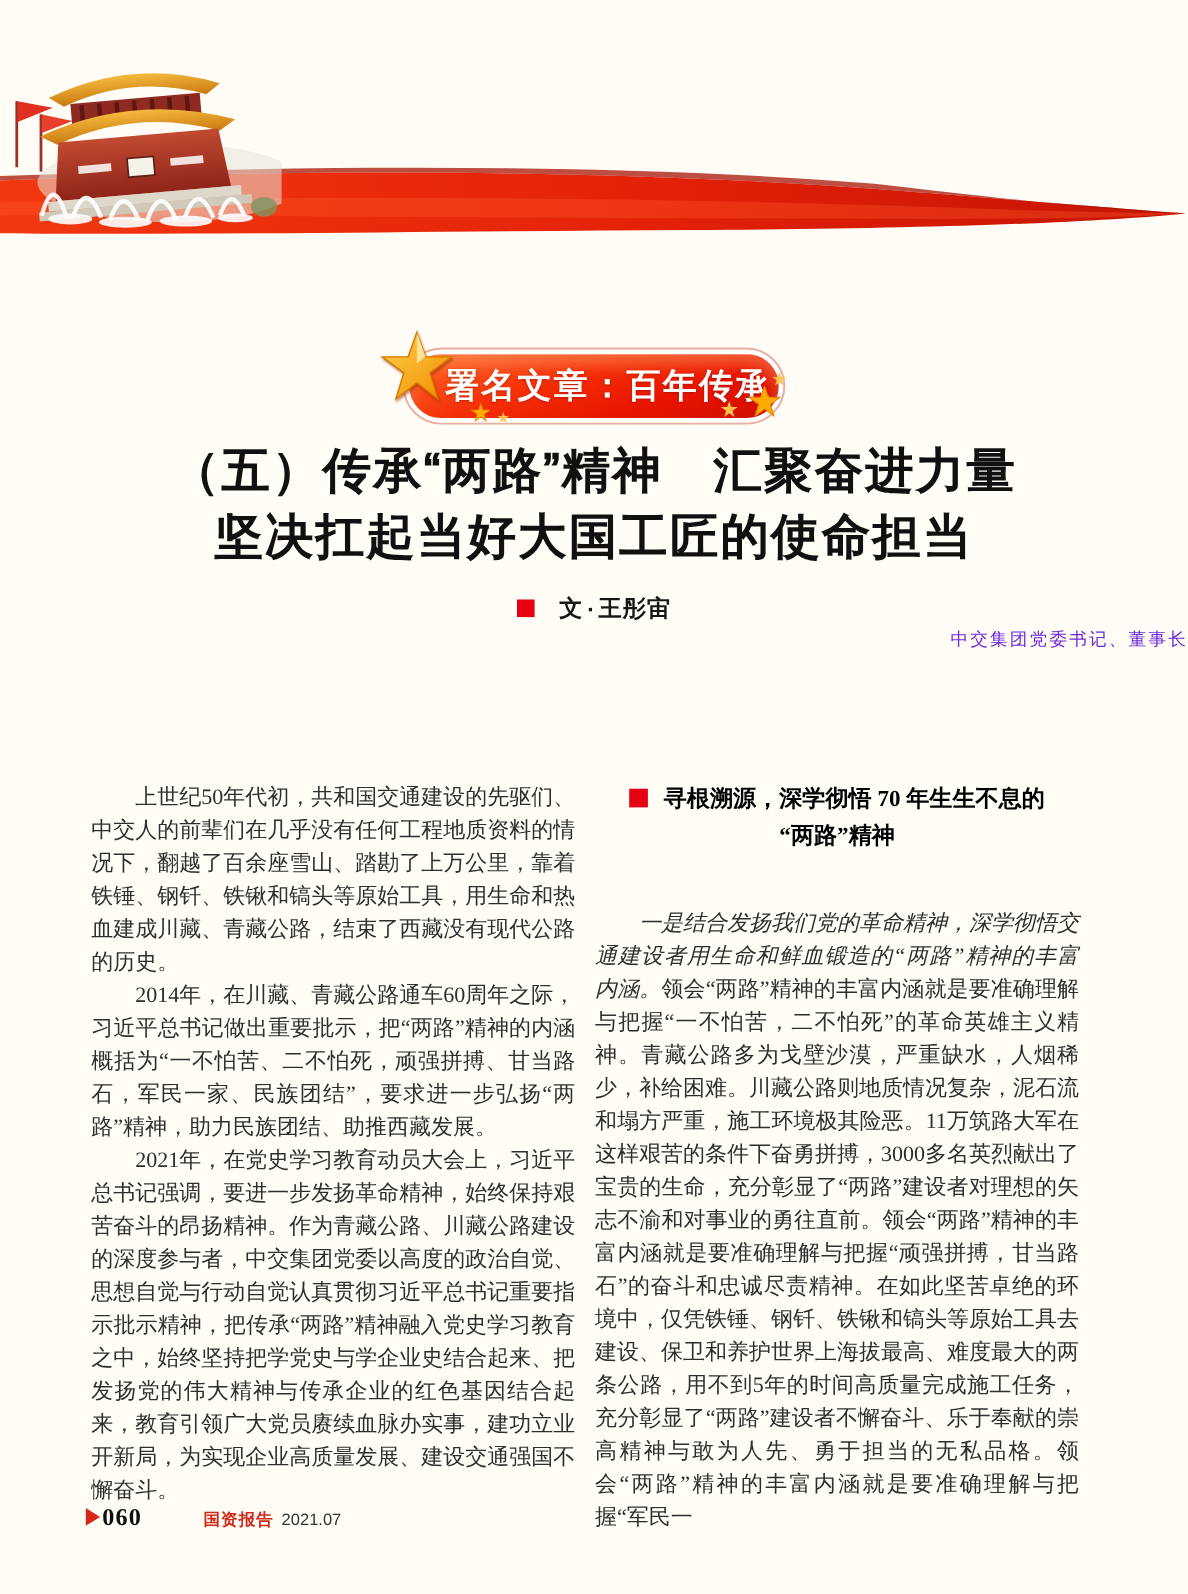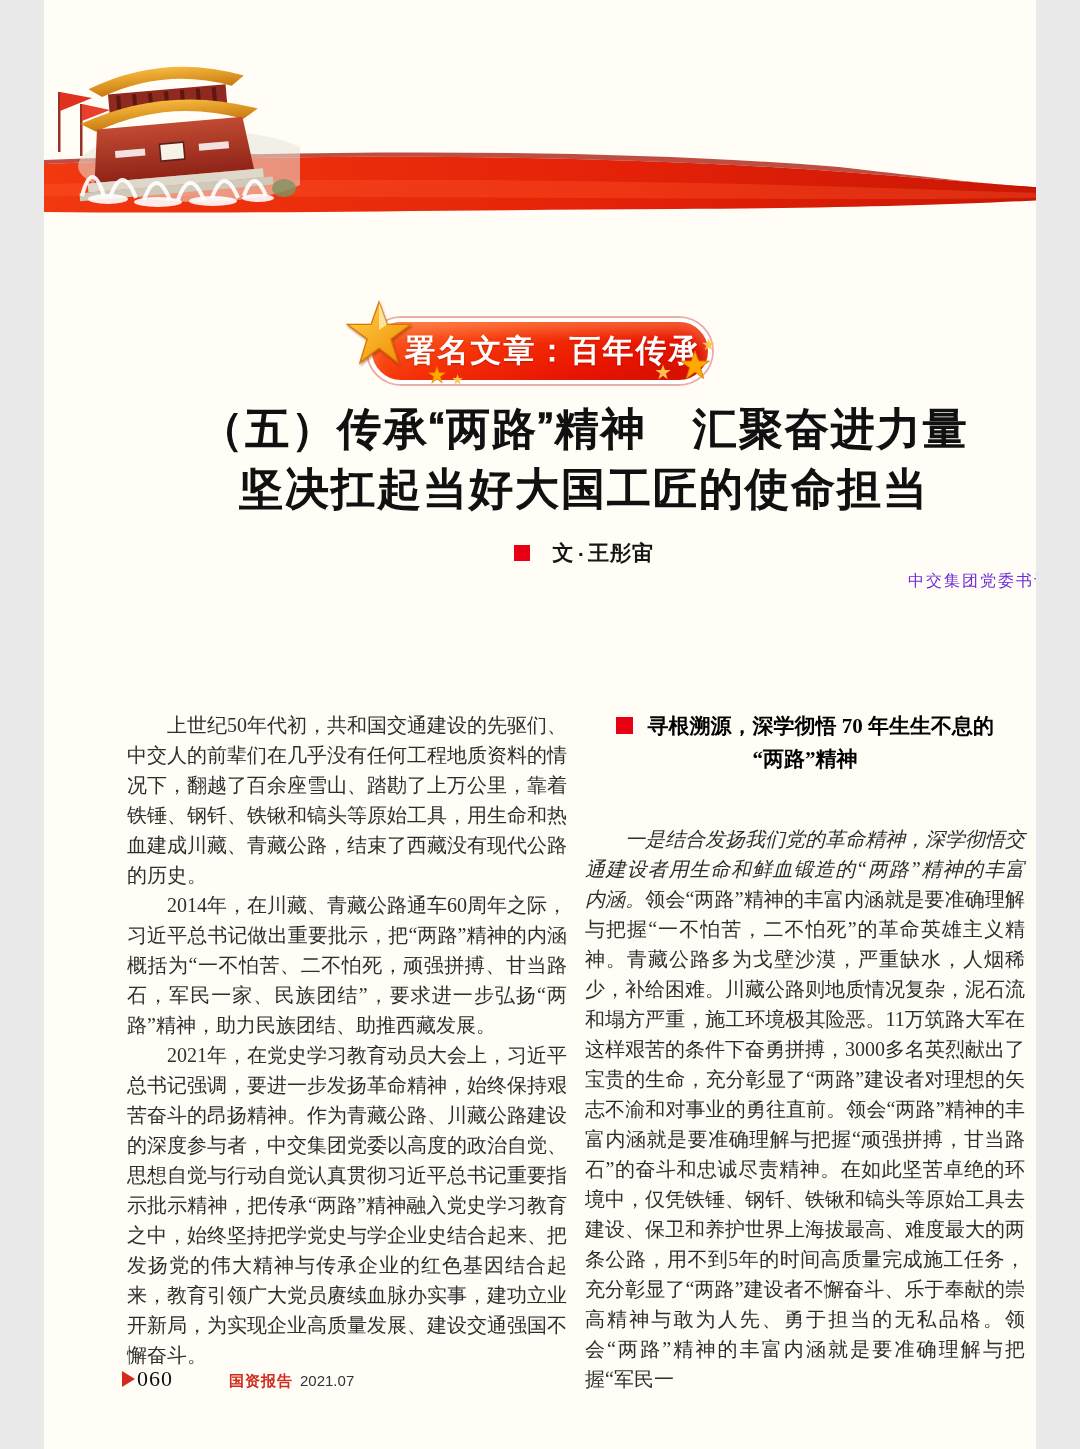--- a/index.html
+++ b/index.html
@@ -3,21 +3,21 @@
 <meta charset="utf-8">
 <style>
   :root{
     --accent-red:#e60012; --ribbon-red:#ed2f0e; --ribbon-deep:#c41404;
     --badge-red:#e81400; --gold:#ffb300; --title-black:#111111;
     --body-text:#2e2e2e; --footer-red:#cf2a1b;
   }
   *{margin:0;padding:0;box-sizing:border-box;}
   html,body{background:#e9e9e9;}
   .page{
-    position:relative;width:992px;height:1449px;margin:0 auto;
+    position:relative;width:1080px;height:1449px;margin:0 auto;
     background:#fffdf6;overflow:hidden;
     font-family:"Liberation Serif","DejaVu Serif",serif;color:var(--body-text);
   }
   
   .header-art{position:absolute;top:0;left:0;width:1080px;height:245px;}
   .ribbon-svg{position:absolute;left:0;top:150px;width:1080px;height:75px;}
   .gate-svg{position:absolute;left:4px;top:38px;width:252px;height:172px;}
   
   .badge{position:absolute;left:50%;top:298px;transform:translateX(-50%);width:380px;height:100px;}
   .pill{
@@ -65,21 +65,21 @@
   }
   .sec-heading .sq{width:17px;height:17px;vertical-align:-1px;}
   .kai{font-style:italic;}
   
   .footer{position:absolute;top:1366px;left:78px;display:flex;align-items:baseline;}
   .tri{
     display:inline-block;width:0;height:0;align-self:center;
     border-top:8px solid transparent;border-bottom:8px solid transparent;
     border-left:13px solid #d6281a;margin-right:2px;
   }
-  .pageno{font-size:22px;font-weight:normal;color:#101010;letter-spacing:1px;}
+  .pageno{font-size:22px;font-weight:bold;color:#101010;letter-spacing:1px;}
   .journal{font-size:15px;font-weight:bold;color:var(--footer-red);margin-left:16px;letter-spacing:1px;padding-left:40px;}
   .issue{font-size:15px;color:#333;margin-left:7px;font-family:"Liberation Sans","DejaVu Sans",sans-serif;}
 </style>
 </head>
 <body>
 
 <div class="page">
 
   <div class="header-art">
     <svg class="ribbon-svg" viewBox="0 0 1080 75" preserveAspectRatio="none">

